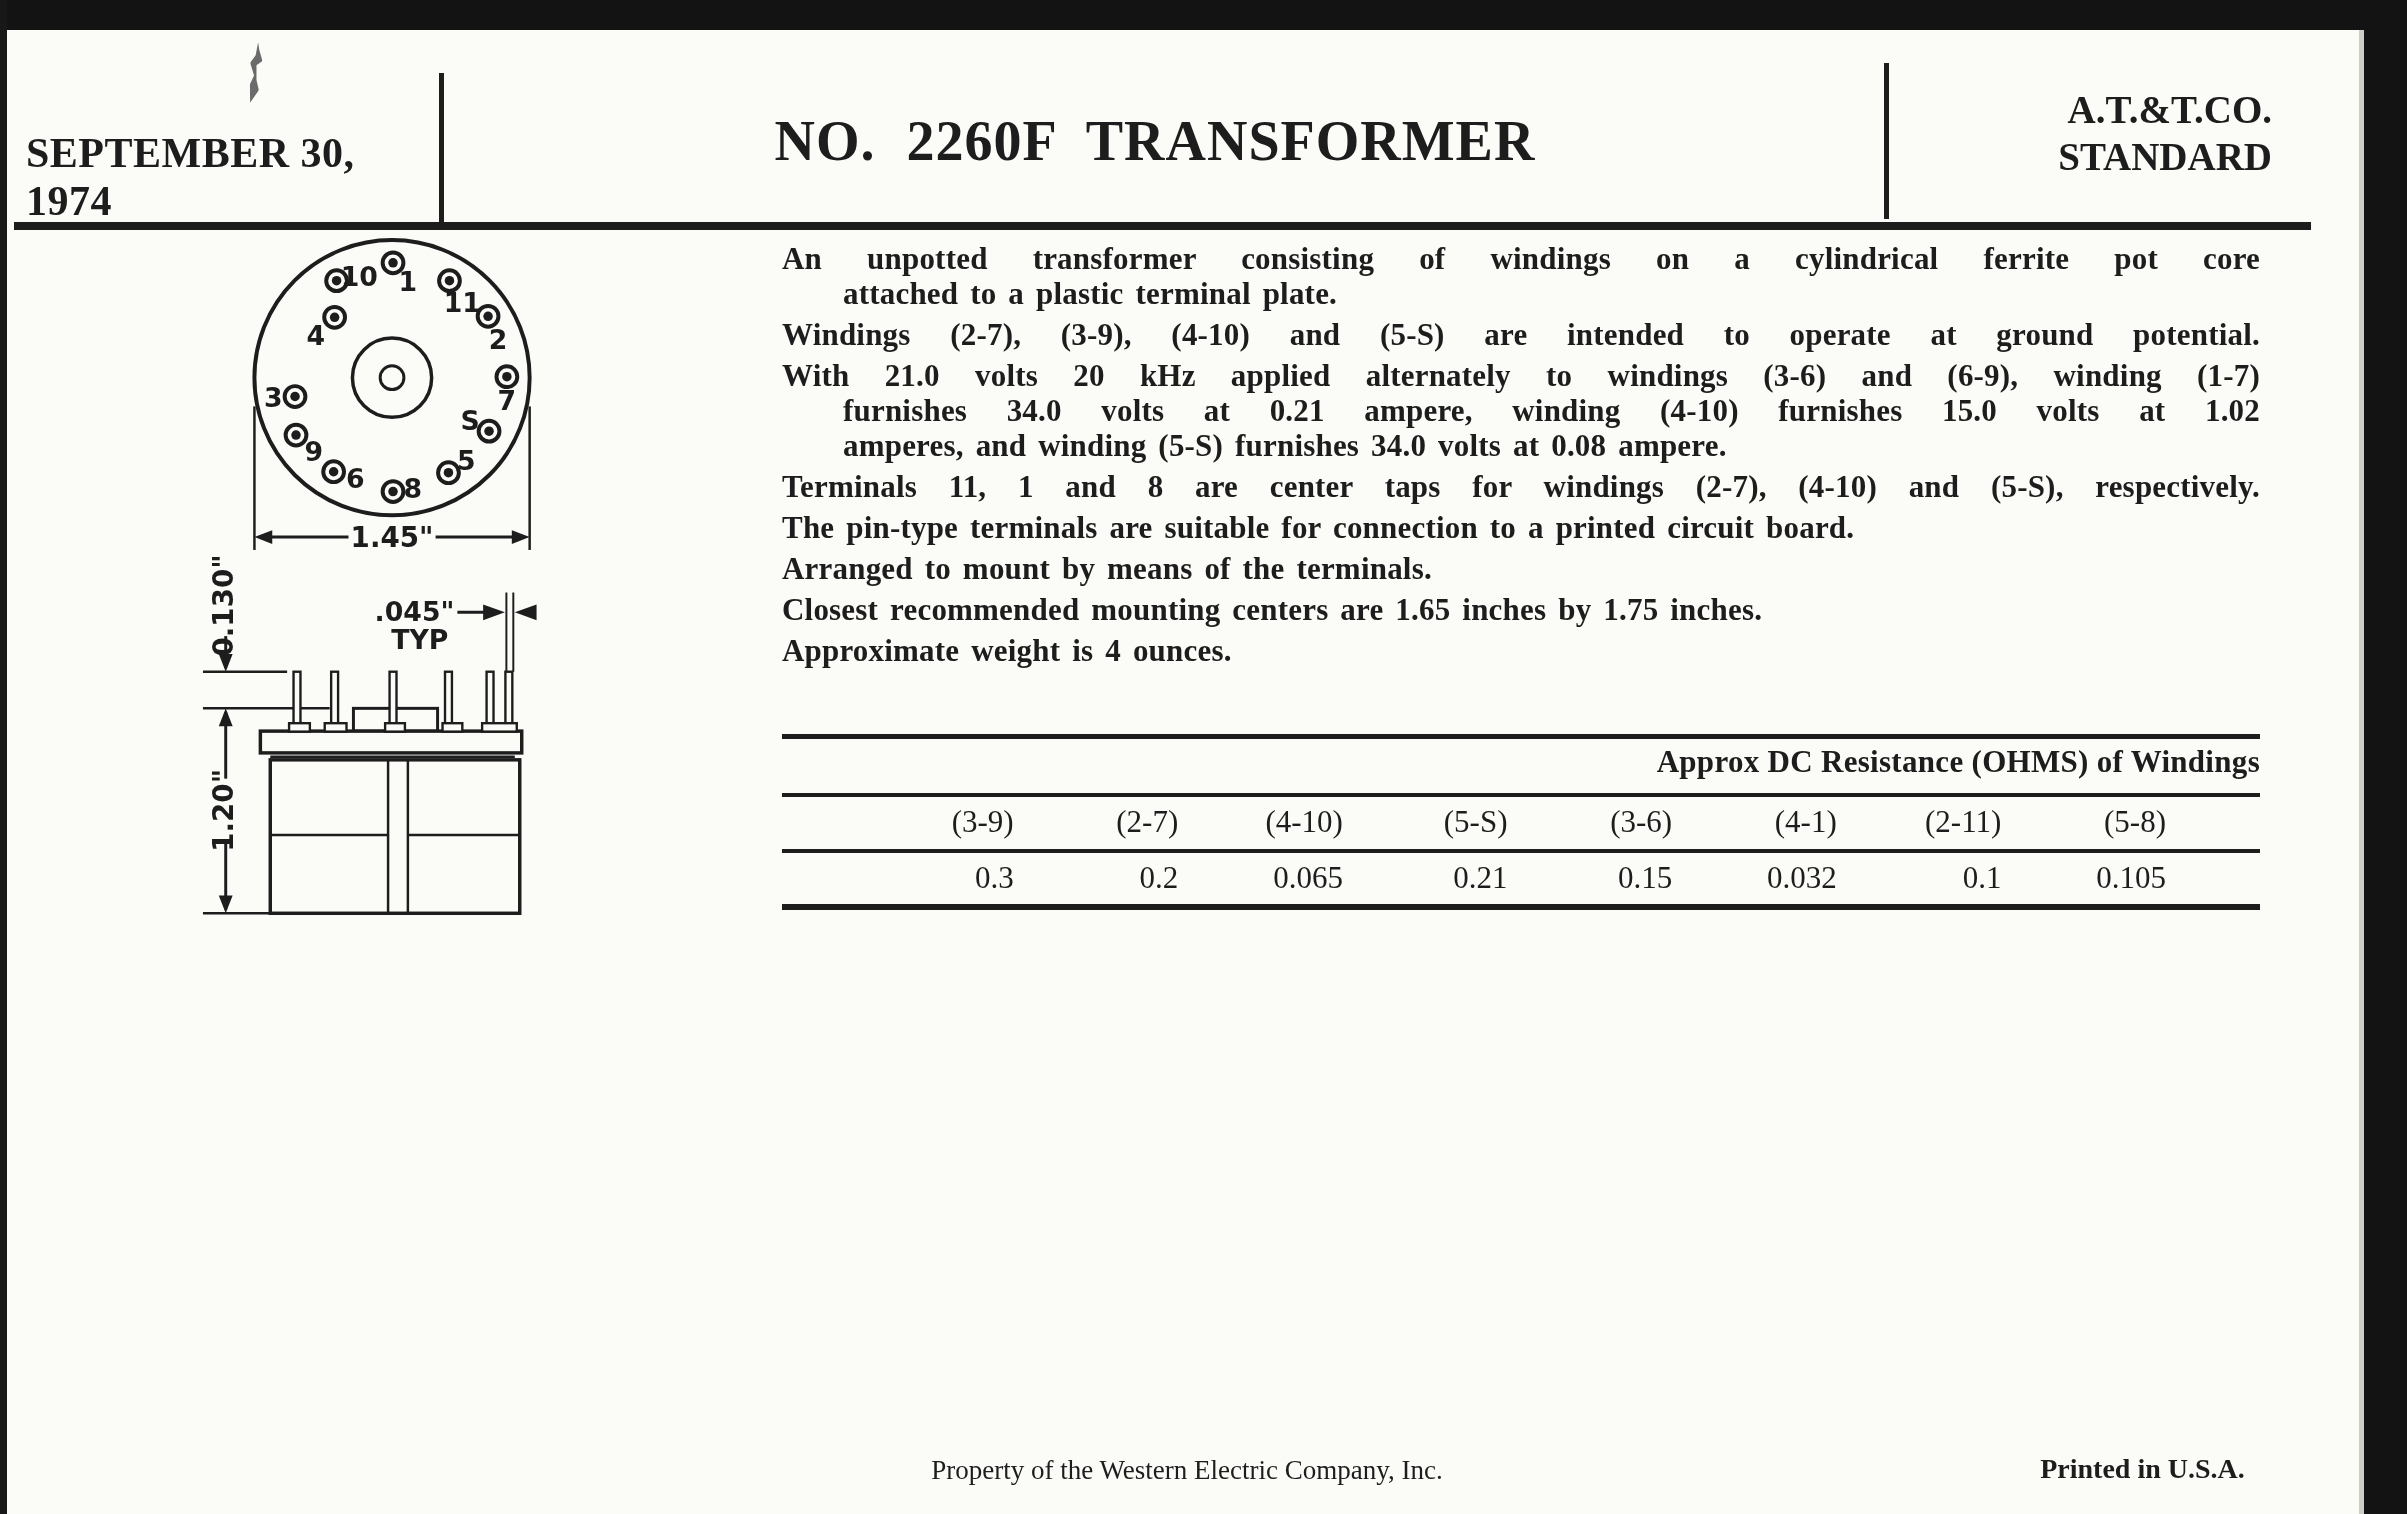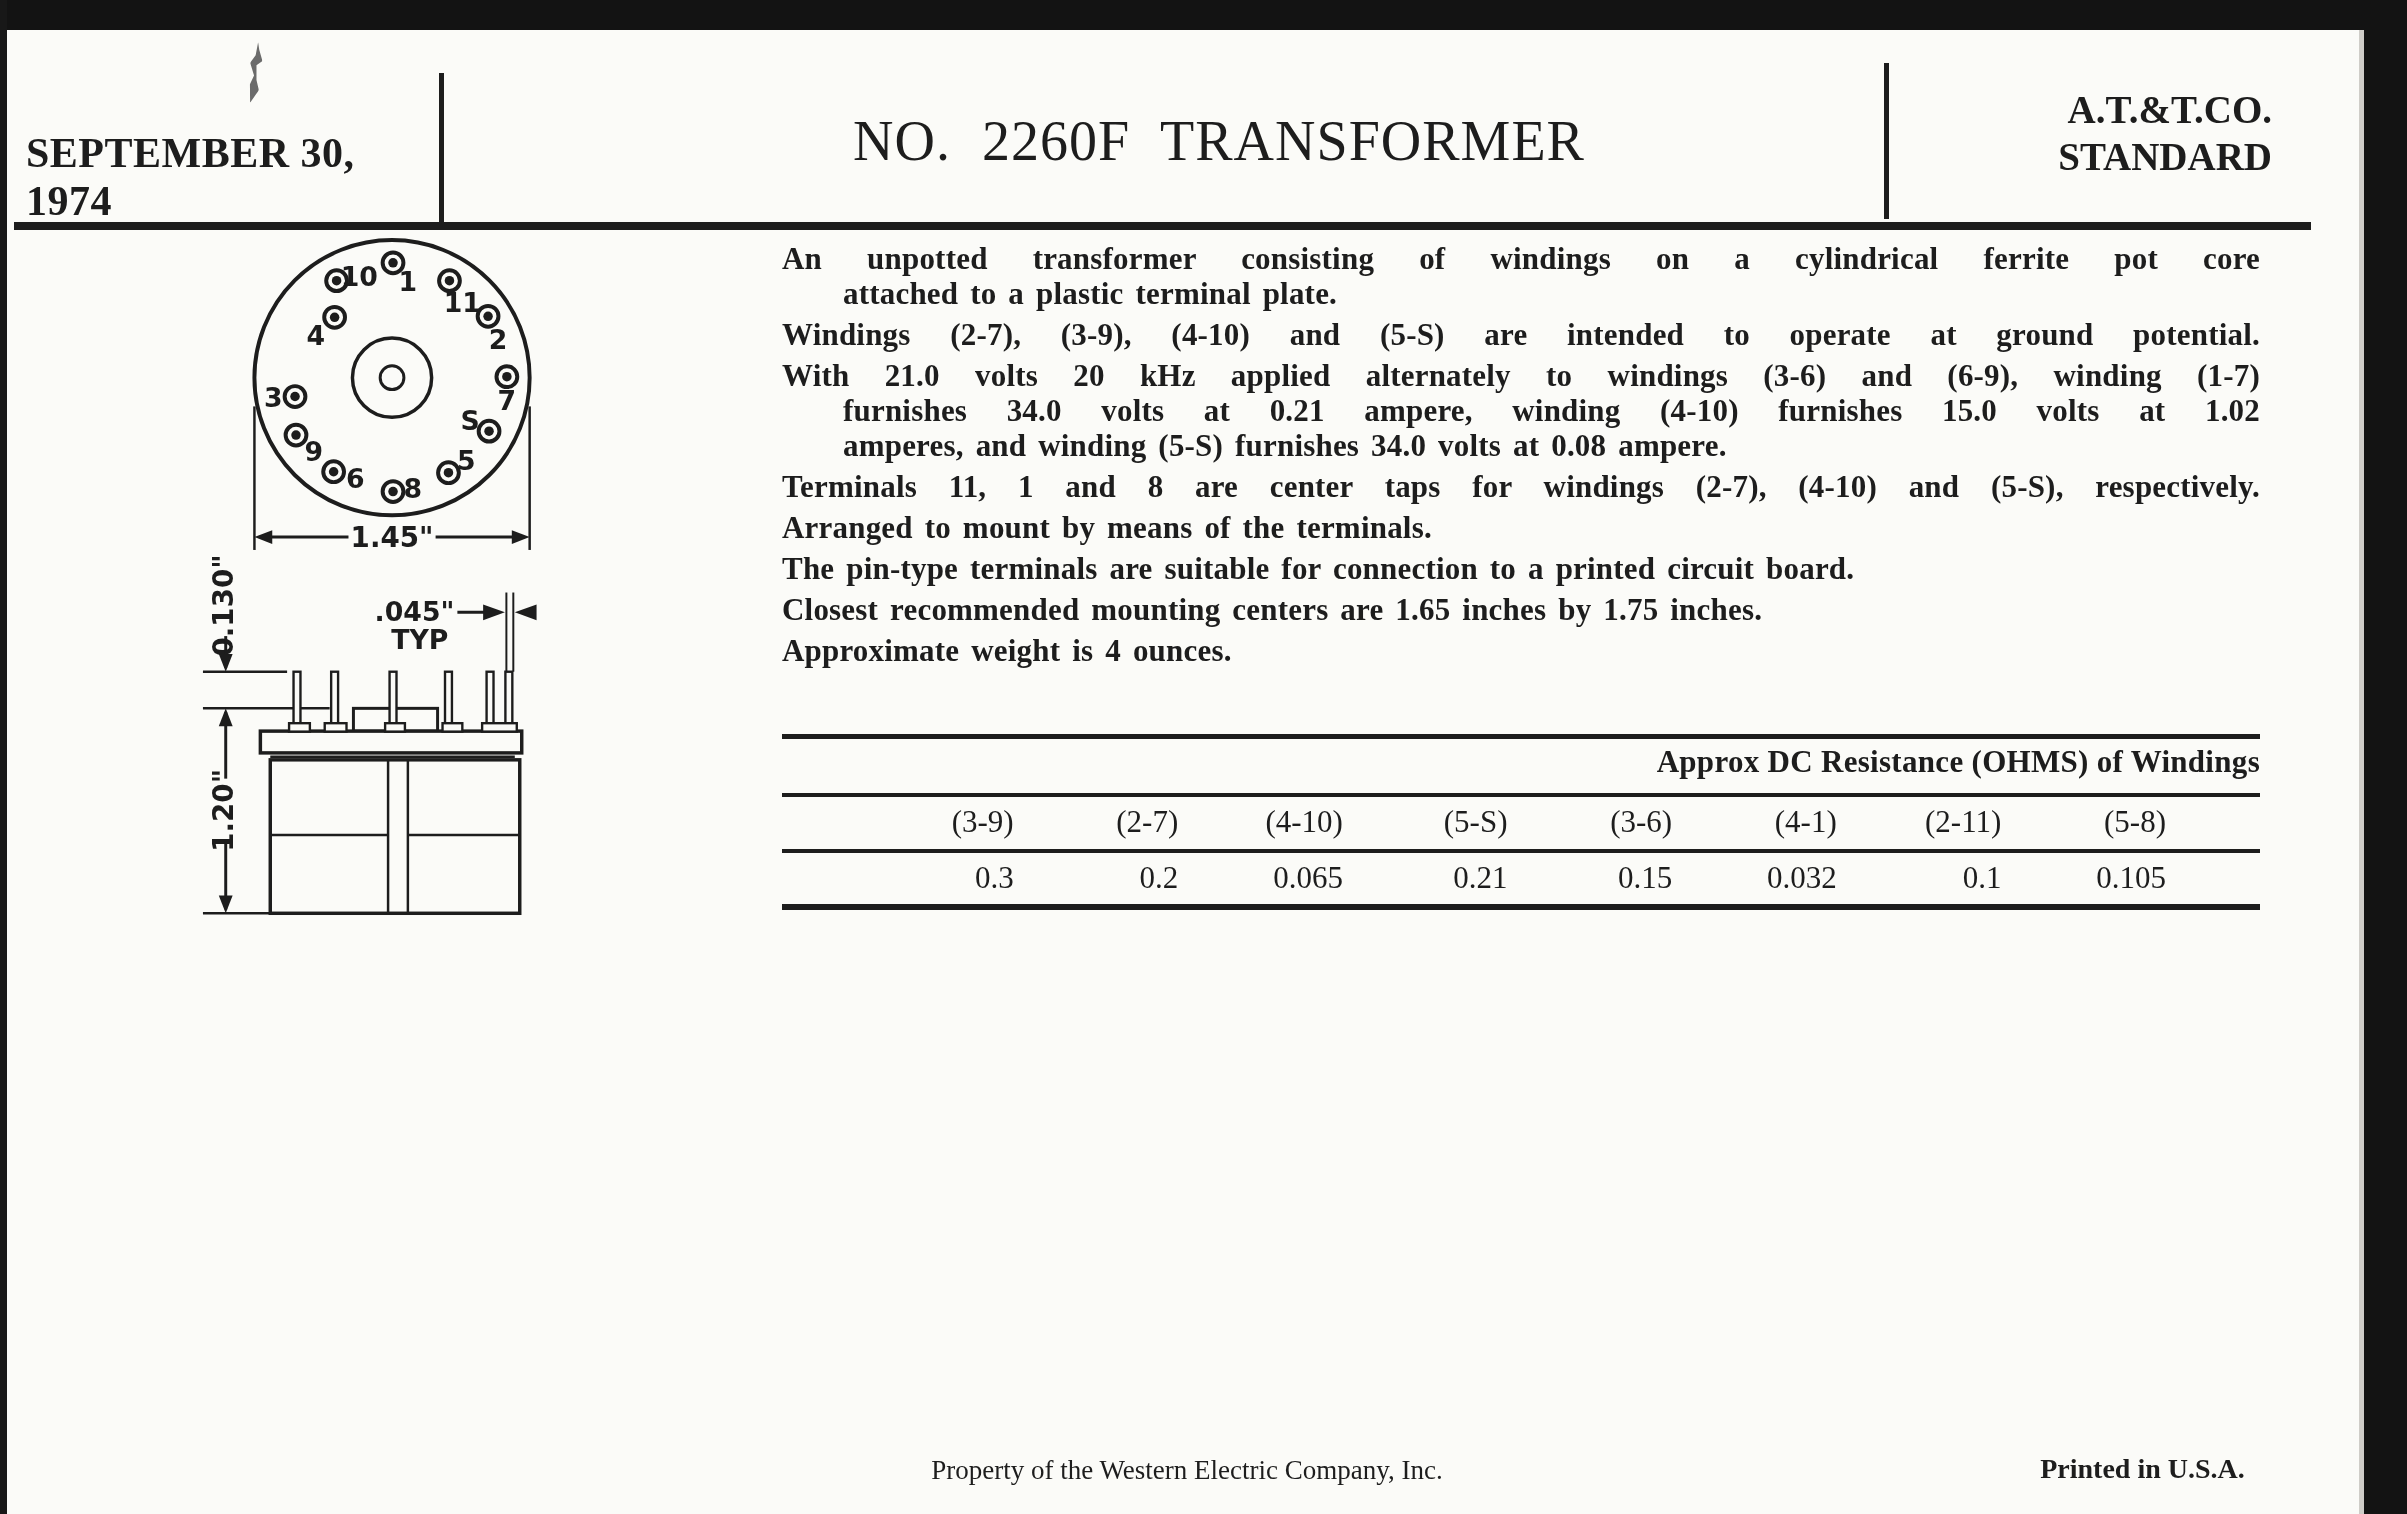--- a/index.html
+++ b/index.html
@@ -11,21 +11,21 @@
   .bar-left{left:0;top:0;width:7px;height:1515px;background:#181818;}
   .bar-right{left:2364px;top:0;width:44px;height:1515px;background:#131313;}
   .paper-edge{left:2359px;top:30px;width:5px;height:1485px;background:#cfcdc8;}
   .ink-smudge{left:249px;top:42px;width:12px;height:61px;background:#474747;opacity:.8;
               transform:rotate(7deg);clip-path:polygon(45% 0,62% 12%,100% 30%,55% 38%,70% 62%,100% 78%,40% 100%,20% 70%,45% 55%,0 35%,38% 22%);}
   
   .date{left:26px;top:129px;width:416px;font-size:42px;font-weight:bold;letter-spacing:0.5px;}
   .vdiv{width:5px;background:#1d1d1d;}
   .vdiv-l{left:439px;top:73px;height:150px;}
   .vdiv-r{left:1884px;top:63px;height:156px;}
-  .title{left:724px;top:109px;width:990px;text-align:center;font-size:56px;font-weight:normal;
+  .title{left:660px;top:109px;width:990px;text-align:center;font-size:56px;font-weight:bold;
          letter-spacing:1px;word-spacing:16px;white-space:nowrap;}
   .org{left:1965px;top:86px;width:307px;text-align:right;font-size:39px;font-weight:bold;line-height:47px;}
   .hrule{left:14px;top:222px;width:2297px;height:8px;background:#1d1d1d;}
   
   .desc{left:782px;top:241px;width:1478px;font-size:31px;font-weight:bold;line-height:35px;
         letter-spacing:0.2px;word-spacing:4px;}
   .dline{white-space:normal;}
   .dline.ind{padding-left:61px;}
   .dline.just{text-align:justify;text-align-last:justify;}
   .dline.ptop{margin-top:6px;}
@@ -68,22 +68,22 @@
   <div class="abs hrule"></div>
 
   <div class="abs desc" id="desc">
       <div class="dline just">An unpotted transformer consisting of windings on a cylindrical ferrite pot core</div>
       <div class="dline ind">attached to a plastic terminal plate.</div>
       <div class="dline just ptop">Windings (2-7), (3-9), (4-10) and (5-S) are intended to operate at ground potential.</div>
       <div class="dline just ptop">With 21.0 volts 20 kHz applied alternately to windings (3-6) and (6-9), winding (1-7)</div>
       <div class="dline ind just">furnishes 34.0 volts at 0.21 ampere, winding (4-10) furnishes 15.0 volts at 1.02</div>
       <div class="dline ind">amperes, and winding (5-S) furnishes 34.0 volts at 0.08 ampere.</div>
       <div class="dline just ptop">Terminals 11, 1 and 8 are center taps for windings (2-7), (4-10) and (5-S), respectively.</div>
+      <div class="dline ptop">The pin-type terminals are suitable for connection to a printed circuit board.</div>
       <div class="dline ptop">Arranged to mount by means of the terminals.</div>
-      <div class="dline ptop">The pin-type terminals are suitable for connection to a printed circuit board.</div>
       <div class="dline ptop">Closest recommended mounting centers are 1.65 inches by 1.75 inches.</div>
       <div class="dline ptop">Approximate weight is 4 ounces.</div>
     </div>
 
   <div class="abs t-rule r1"></div>
   <div class="abs t-title">Approx DC Resistance (OHMS) of Windings</div>
   <div class="abs t-rule r2"></div>
   <div class="abs t-row heads" id="t-head">
       <div class="tcell">(3-9)</div>
       <div class="tcell">(2-7)</div>

